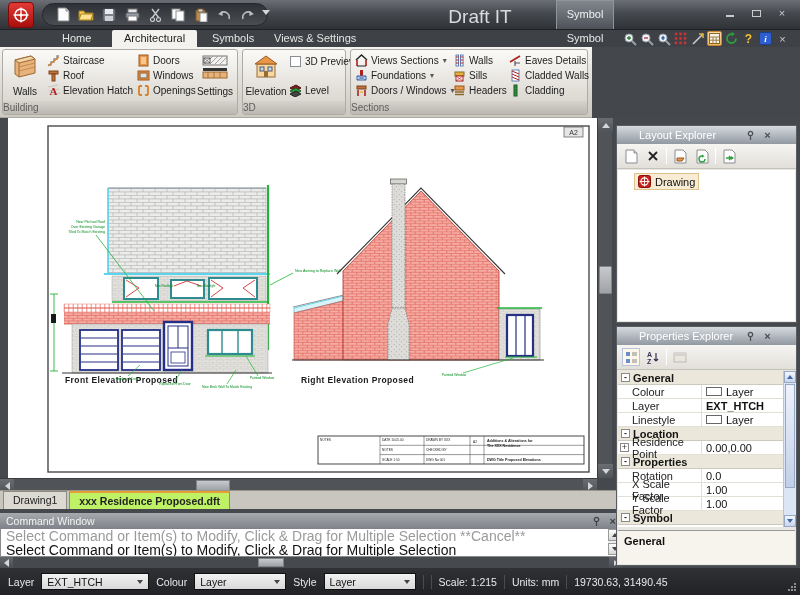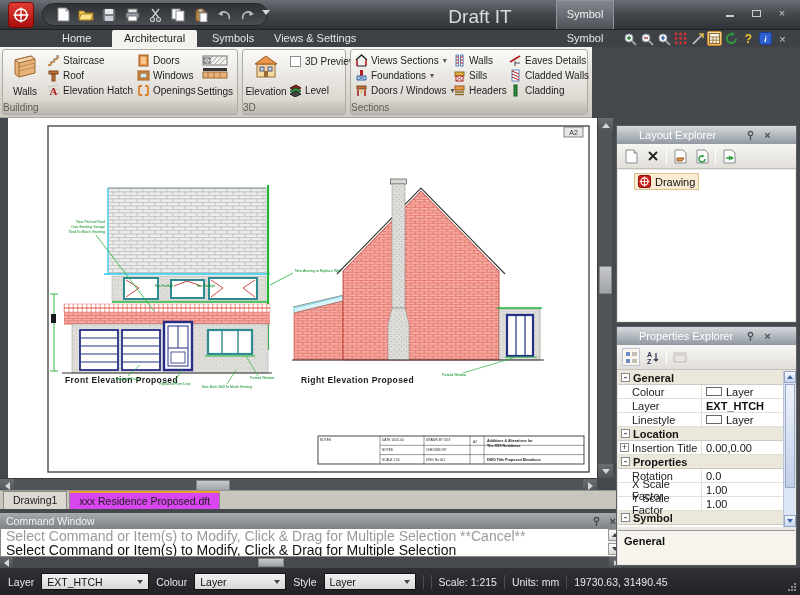--- a/index.html
+++ b/index.html
@@ -40,21 +40,21 @@
 .canvas{position:absolute;left:8px;top:118px;width:589px;height:360px;background:#fff}
 .vscroll{position:absolute;left:597px;top:118px;width:15px;height:360px;background:#505358;border-left:1px solid #3a3c40}
 .sbtn{position:absolute;left:0;width:15px;height:14px;background:linear-gradient(#6a6d72,#505358);display:flex;align-items:center;justify-content:center}
 .vthumb{position:absolute;left:1px;top:148px;width:13px;height:28px;background:linear-gradient(#c7c9cc,#9fa2a6);border:1px solid #808388;border-radius:1px}
 .hscroll{position:absolute;left:0;top:478px;width:597px;height:13px;background:#505358;border-top:1px solid #3a3c40}
 .hbtn{position:absolute;top:0;width:14px;height:13px;background:linear-gradient(#6a6d72,#505358);display:flex;align-items:center;justify-content:center}
 .hthumb{position:absolute;left:196px;top:1px;width:34px;height:11px;background:linear-gradient(#c7c9cc,#9fa2a6);border:1px solid #808388}
 
 .doctabs{position:absolute;left:0;top:490px;width:622px;height:19px;background:#c9c6c0;border-top:1px solid #98958d;display:flex;align-items:center;padding-left:3px}
 .dtab{height:18px;padding:2px 9px;font-size:10.5px;color:#222;background:#dcd9d3;border:1px solid #8e8b84;border-bottom:none;margin-right:2px}
-.dtab.active{background:#d946ef;border-top:2px solid #e59f35;font-weight:400}
+.dtab.active{background:#bef264;border-top:2px solid #e59f35;font-weight:700}
 
 .cmdwin{position:absolute;left:0;top:513px;width:622px;height:55px}
 .cmdhdr{height:16px;background:linear-gradient(#a6aaaf,#7e8288);color:#f2f2f2;font-size:10.5px;padding:1px 6px;display:flex;align-items:center}
 .cmdbody{position:relative;height:28px;background:#fff;border:1px solid #8a8a8a;border-top:none;font-size:14px;overflow:hidden}
 .cline{padding:0 5px;line-height:14px;white-space:nowrap}
 .cmdvs{position:absolute;right:0;top:0;width:13px;height:26px;background:#ececec;display:flex;flex-direction:column;justify-content:space-between}
 .cvb{width:13px;height:12px;background:linear-gradient(#fdfdfd,#d7d7d7);border:1px solid #9a9a9a;display:flex;align-items:center;justify-content:center}
 .cmdhs{position:relative;height:11px;background:#46494d}
 .chb{position:absolute;top:0;width:13px;height:11px;background:linear-gradient(#64676c,#4a4d51);display:flex;align-items:center;justify-content:center}
 .chthumb{position:absolute;left:258px;top:1px;width:26px;height:9px;background:linear-gradient(#c7c9cc,#9fa2a6);border:1px solid #808388}
@@ -783,21 +783,21 @@
             <span>Layer</span>
           </div>
       </div>
       <div class="phead">
           <span class="pm">-</span>
           <span>Location</span>
         </div>
       <div class="prow">
         <div class="plabel" style="padding-left:2px">
             <span class="pm">+</span>
-            <span>Insertion Title</span>
+            <span>Residence Point</span>
           </div>
         <div class="pvalue">
             <span>0.00,0.00</span>
           </div>
       </div>
       <div class="phead">
           <span class="pm">-</span>
           <span>Properties</span>
         </div>
       <div class="prow">

